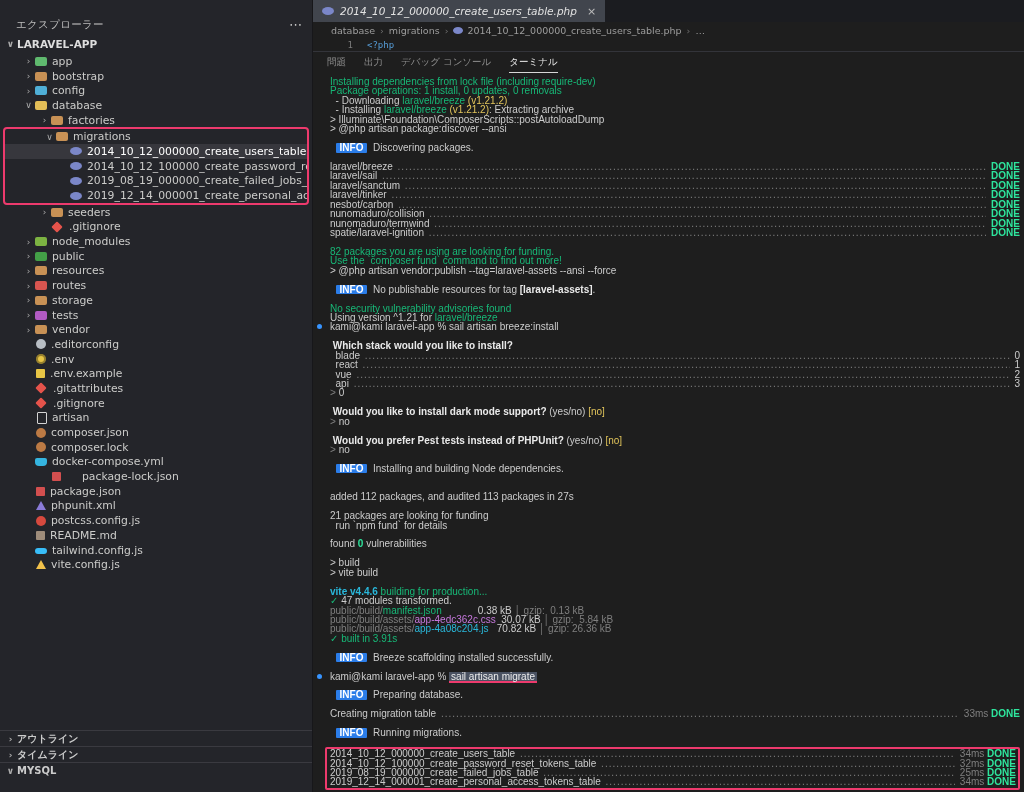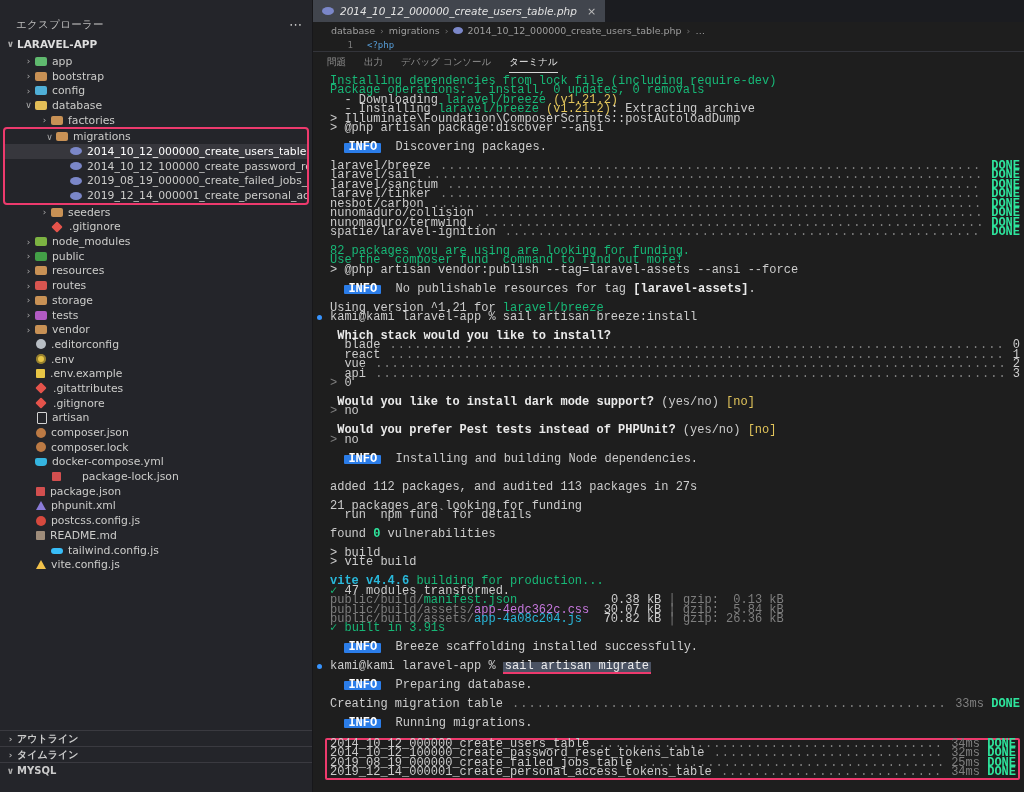--- a/index.html
+++ b/index.html
@@ -45,21 +45,21 @@
   .editor-line{height:13px;display:flex;align-items:center;font-family:"DejaVu Sans Mono","Liberation Mono",monospace;
                font-size:9px;flex:none;}
   .editor-line .ln{width:40px;text-align:right;color:#7a7a7a;padding-right:14px;flex:none;}
   .editor-line .code{color:#569cd6;}
   .panel-tabs{height:21px;border-top:1px solid #33343a;display:flex;align-items:center;
               padding-left:14px;gap:18px;font-size:9.5px;color:#8f8f8f;flex:none;}
   .ptab{cursor:pointer;padding:3px 0;}
   .ptab.active{color:#e6e6e6;border-bottom:1px solid #d7d7d7;}
   
   .terminal{flex:1;overflow:hidden;padding:4px 4px 0 17px;
-            font-family:Liberation Mono, monospace;font-size:12px;color:#cccccc;}
+            font-family:Liberation Sans, sans-serif;font-size:10px;color:#cccccc;}
   .tline{height:9.45px;line-height:9.45px;display:flex;align-items:baseline;position:relative;white-space:pre;}
   .tline span{white-space:pre;}
   .w{color:#cccccc;} .wb{color:#eaeaea;font-weight:bold;}
   .g{color:#17b877;} .gb{color:#2ee59d;font-weight:bold;}
   .y{color:#e2c55b;} .dim{color:#7f7f7f;}
   .cy{color:#29b8db;} .cyb{color:#29b8db;font-weight:bold;} .mg{color:#c678dd;}
   .info{background:#2b7de9;color:#fff;font-weight:bold;padding:0 4px;border-radius:1px;}
   .hl{background:#4a5262;color:#ececec;border-bottom:2px solid #ed3a6d;padding:0 2px;}
   .dots{flex:1;overflow:hidden;color:#808080;letter-spacing:1px;margin:0 2px;}
   .cmd-dot{position:absolute;left:-13px;top:2px;width:5px;height:5px;border-radius:50%;background:#3794ff;}
@@ -240,21 +240,21 @@
         <div class="trow" style="padding-left: 22px;">
           <span class="chev"></span>
           <span class="ic circle" style="background: rgb(214, 73, 62);"></span>
           <span>postcss.config.js</span>
         </div>
         <div class="trow" style="padding-left: 22px;">
           <span class="chev"></span>
           <span class="ic square" style="background: rgb(158, 140, 122);"></span>
           <span>README.md</span>
         </div>
-        <div class="trow" style="padding-left: 38px;">
+        <div class="trow" style="padding-left: 22px;">
           <span class="chev"></span>
           <span class="ic wave" style="background: rgb(56, 189, 248);"></span>
           <span>tailwind.config.js</span>
         </div>
         <div class="trow" style="padding-left: 22px;">
           <span class="chev"></span>
           <span class="ic tri" style="border-bottom-color: rgb(242, 194, 75);"></span>
           <span>vite.config.js</span>
         </div>
       </div>
@@ -329,20 +329,21 @@
         <div class="tline"><span class="w">nunomaduro/collision </span><span class="dots">....................................................................................................................................................................................................................................................................................................................................................................................................................................................................................................................</span><span class="gb"> DONE</span></div>
         <div class="tline"><span class="w">nunomaduro/termwind </span><span class="dots">....................................................................................................................................................................................................................................................................................................................................................................................................................................................................................................................</span><span class="gb"> DONE</span></div>
         <div class="tline"><span class="w">spatie/laravel-ignition </span><span class="dots">....................................................................................................................................................................................................................................................................................................................................................................................................................................................................................................................</span><span class="gb"> DONE</span></div>
         <div class="tline">&nbsp;</div>
         <div class="tline"><span class="g">82 packages you are using are looking for funding.</span></div>
         <div class="tline"><span class="g">Use the `composer fund` command to find out more!</span></div>
         <div class="tline"><span class="w">&gt; @php artisan vendor:publish --tag=laravel-assets --ansi --force</span></div>
         <div class="tline">&nbsp;</div>
         <div class="tline"><span class="w">  </span><span class="info">INFO</span><span class="w">  No publishable resources for tag </span><span class="wb">[laravel-assets]</span><span class="w">.</span></div>
         <div class="tline">&nbsp;</div>
+        <div class="tline"><span class="g">No security vulnerability advisories found</span></div>
         <div class="tline"><span class="w">Using version ^1.21 for </span><span class="g">laravel/breeze</span></div>
         <div class="tline"><span class="cmd-dot"></span><span class="w">kami@kami laravel-app % sail artisan breeze:install</span></div>
         <div class="tline">&nbsp;</div>
         <div class="tline"><span class="wb"> Which stack would you like to install?</span></div>
         <div class="tline"><span class="w">  blade </span><span class="dots">....................................................................................................................................................................................................................................................................................................................................................................................................................................................................................................................</span><span class="w"> 0</span></div>
         <div class="tline"><span class="w">  react </span><span class="dots">....................................................................................................................................................................................................................................................................................................................................................................................................................................................................................................................</span><span class="w"> 1</span></div>
         <div class="tline"><span class="w">  vue </span><span class="dots">....................................................................................................................................................................................................................................................................................................................................................................................................................................................................................................................</span><span class="w"> 2</span></div>
         <div class="tline"><span class="w">  api </span><span class="dots">....................................................................................................................................................................................................................................................................................................................................................................................................................................................................................................................</span><span class="w"> 3</span></div>
         <div class="tline"><span class="dim">&gt; </span><span class="w">0</span></div>
         <div class="tline">&nbsp;</div>

